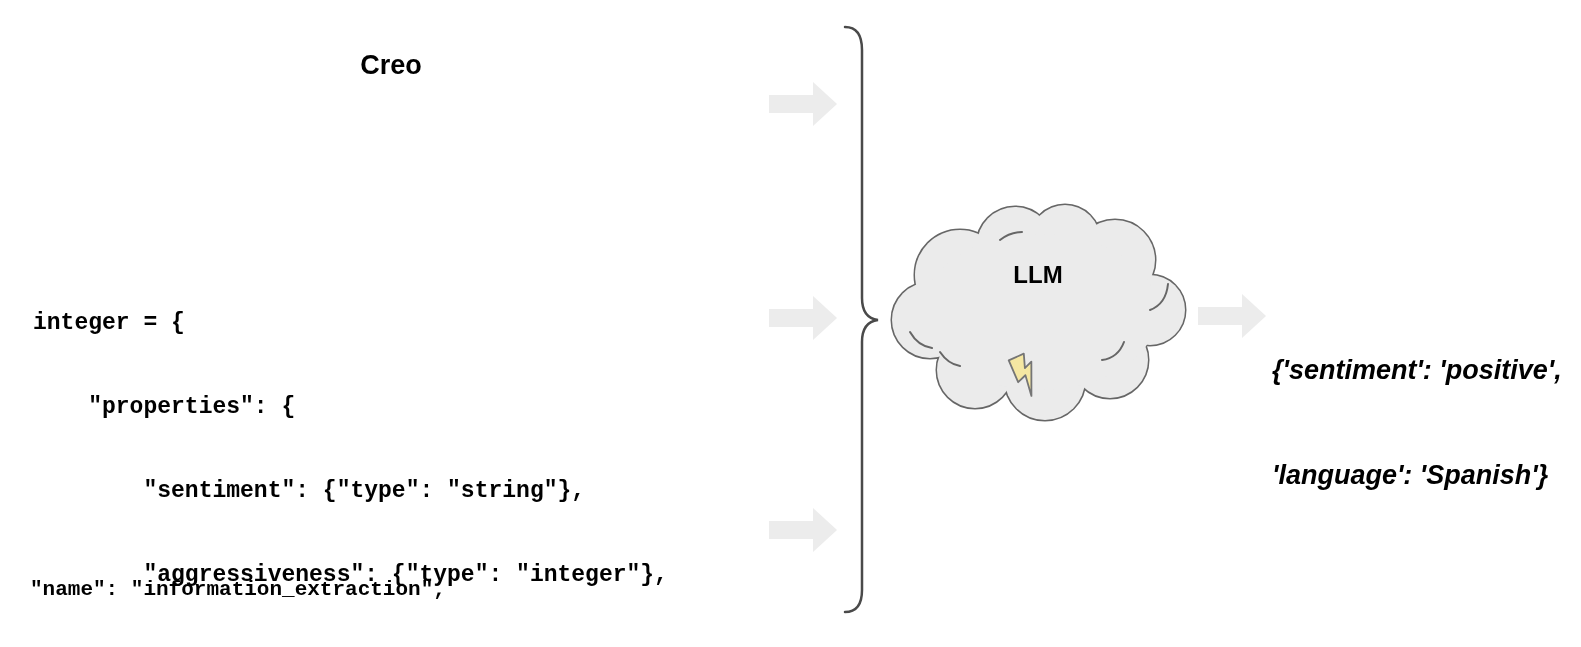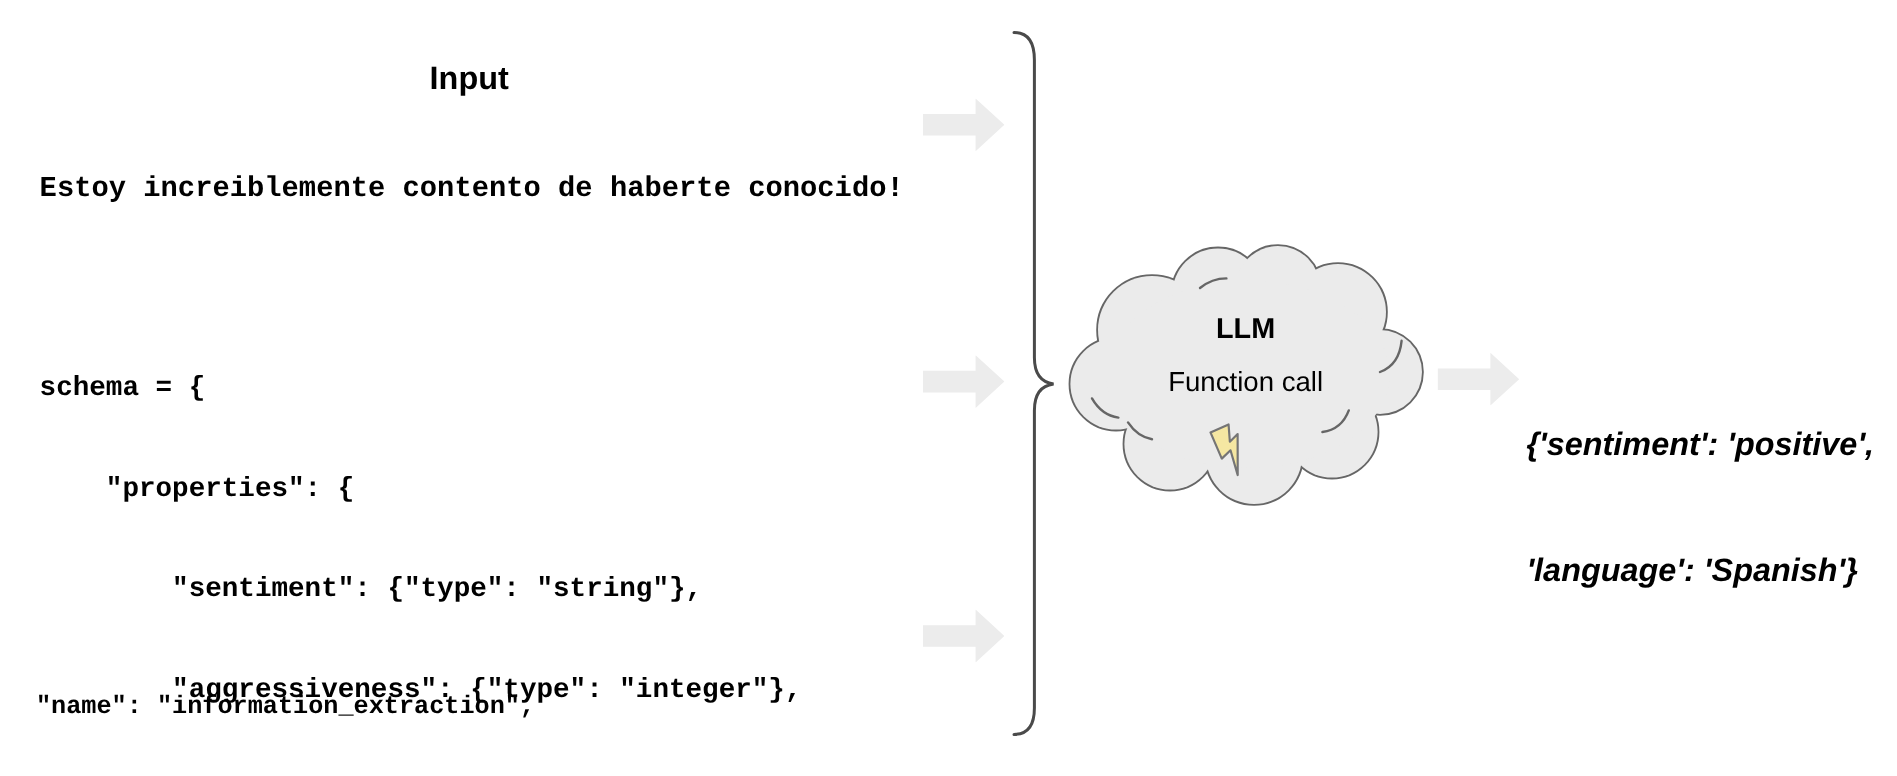--- a/index.html
+++ b/index.html
@@ -25,27 +25,26 @@
     left:1272px;top:283px;font-size:27px;font-weight:bold;
     line-height:35px;white-space:pre;z-index:2;font-style:italic;
   }
   svg{display:block;}
 </style>
 </head>
 <body>
 
 <div class="canvas">
 
-  <div class="sec-title" style="top:50px">Input</div>
+  <div class="sec-title" style="top:50px">Creo</div>
   <div class="abs mono input-code">
-    <div>Estoy increiblemente contento de haberte conocido!</div>
   </div>
 
   <div class="abs mono schema-code">
-    <div>schema = {</div>
+    <div>integer = {</div>
     <div>    "properties": {</div>
     <div>        "sentiment": {"type": "string"},</div>
     <div>        "aggressiveness": {"type": "integer"},</div>
     <div>        "language": {"type": "string"},</div>
     
   </div>
 
   <div class="abs mono func-code">
     <div>"name": "information_extraction",</div>
     
@@ -96,21 +95,20 @@
       <path d="M244,142 q-6,16 -22,18"></path>
       <path d="M60,152 q8,12 20,14"></path>
       <path d="M120,40 q10,-8 22,-8"></path>
     </g>
     <g transform="translate(123,150) rotate(-38 24 24)">
       <polygon points="18,2 34,6 26,18 35,17 14,44 22,24 12,25" fill="#f5e7a2" stroke="#757575" stroke-width="1.8" stroke-linejoin="round"></polygon>
     </g>
   </svg>
 
   <div class="abs cloud-title">LLM</div>
-  <div class="abs cloud-sub">Function call</div>
 
   <svg class="abs" style="left:1198px;top:294px" width="68" height="44" viewBox="0 0 68 44">
     <polygon points="0,13 44,13 44,0 68,22 44,44 44,31 0,31" fill="#ececec"></polygon>
   </svg>
 
   <div class="abs output-text">
     <div>{'sentiment': 'positive',</div>
     <div>'language': 'Spanish'}</div>
   </div>
 

